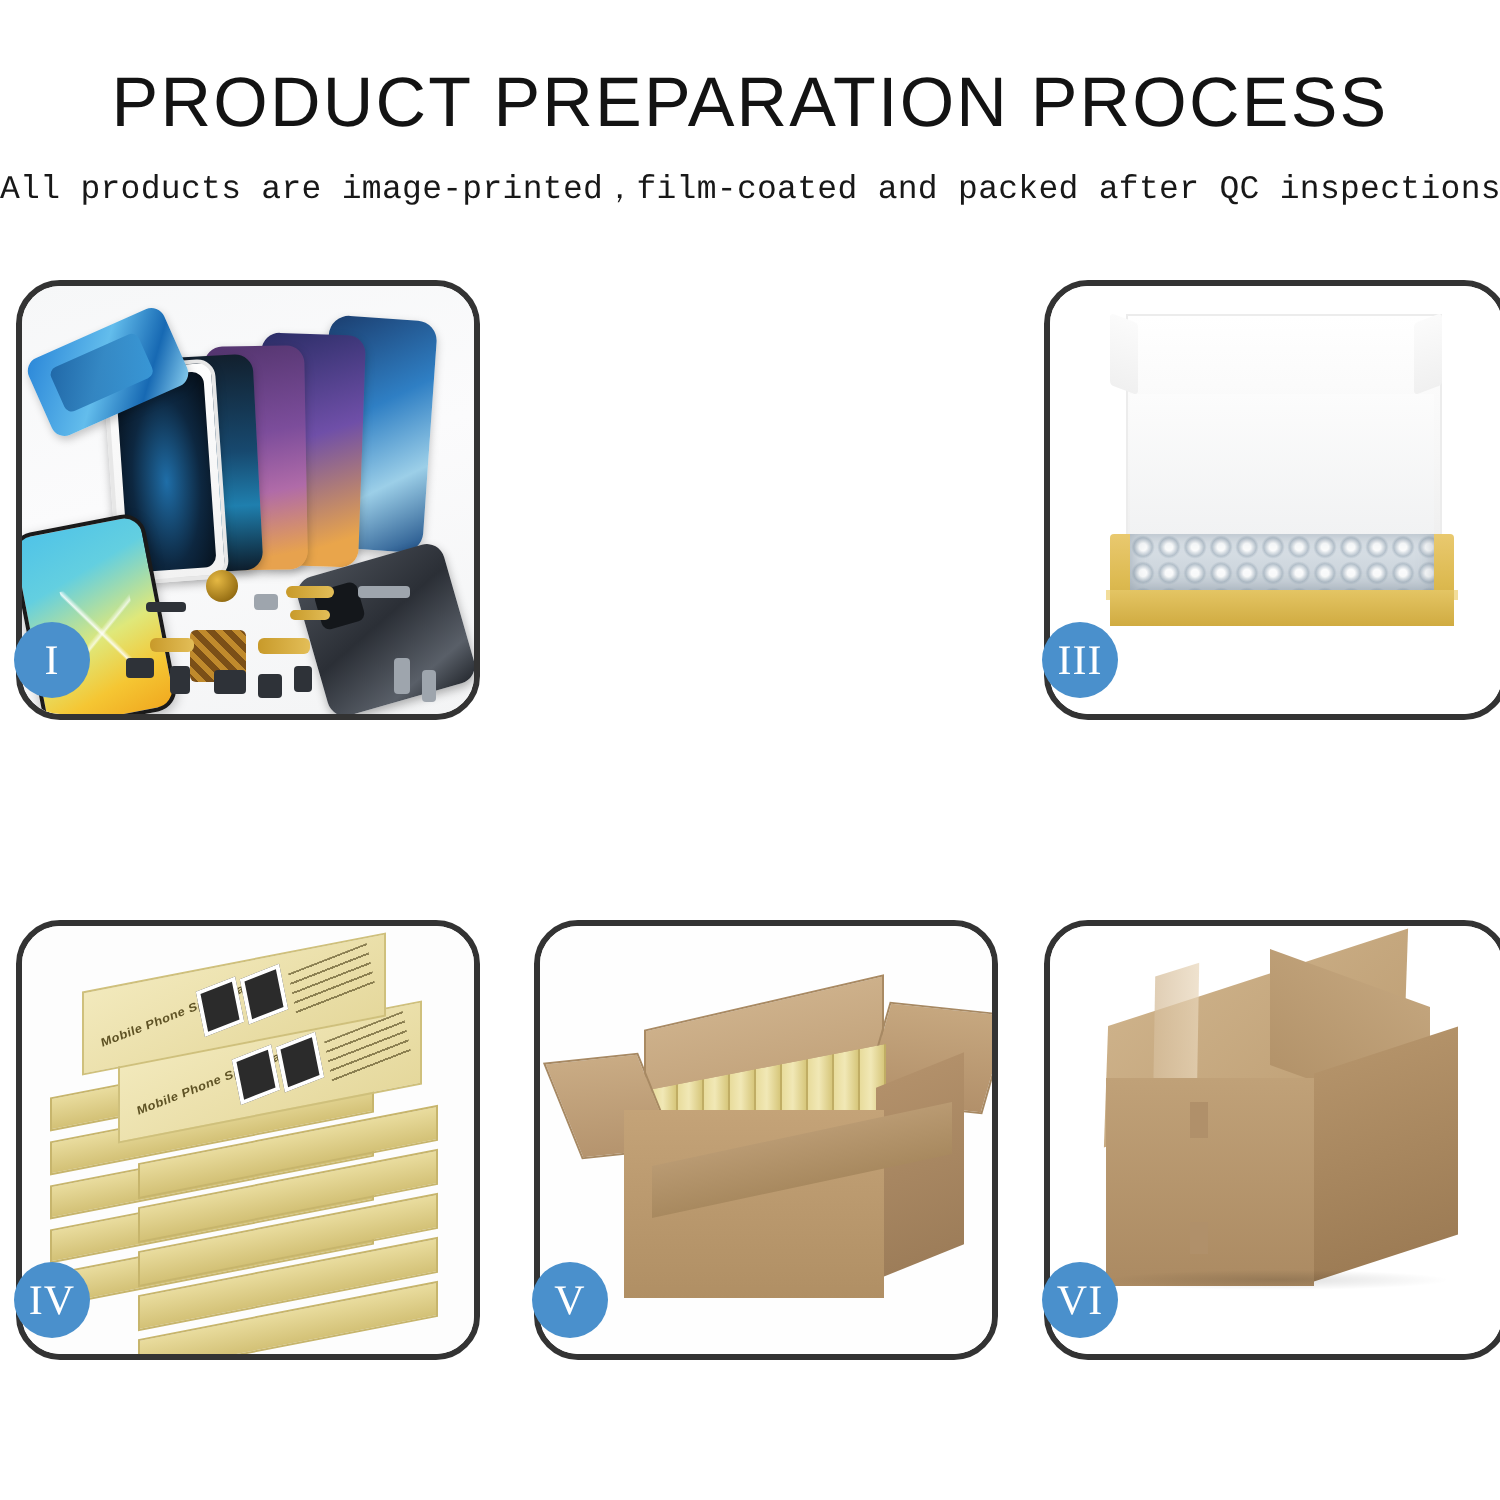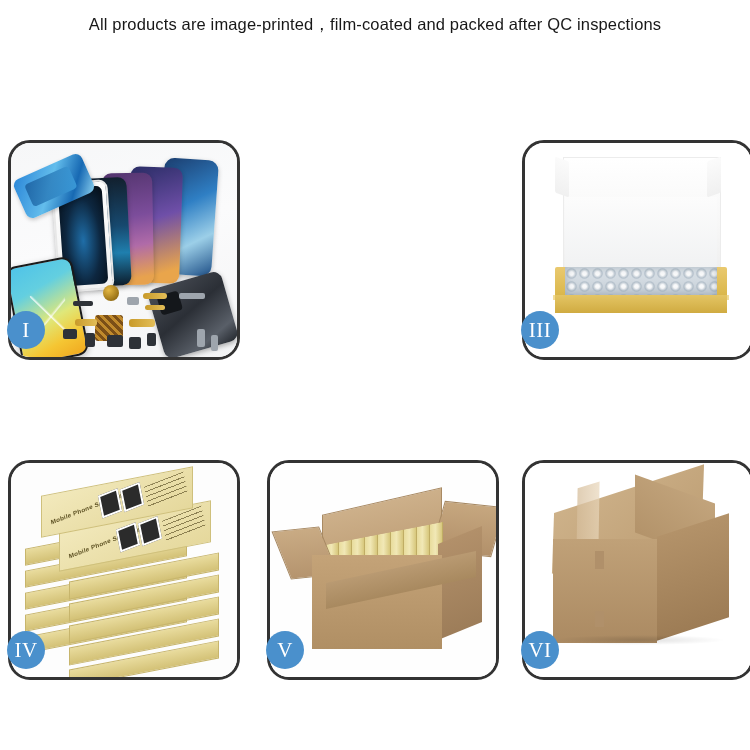--- a/index.html
+++ b/index.html
@@ -29,21 +29,21 @@
     font-size: 35px;
     font-weight: 400;
     letter-spacing: 1.1px;
     color: #131313;
     line-height: 1.0;
     white-space: nowrap;
   }
   #page-subtitle {
     margin: 0;
     padding-top: 14px;
-    font-family: Liberation Sans, sans-serif;
+    font-family: Liberation Mono, monospace;
     font-size: 16.5px;
     font-weight: 400;
     letter-spacing: 0.15px;
     color: #181818;
     white-space: nowrap;
   }
 
   
   #panel-grid {
     position: absolute;
@@ -401,20 +401,21 @@
   }
   .p6-shadow {
     position:absolute; left:30px; top:172px; width:168px; height:10px;
     background: radial-gradient(ellipse at 50% 50%, rgba(0,0,0,.13), rgba(0,0,0,0) 72%);
   }
 </style>
 </head>
 <body>
 
 <div id="header">
+  <h1 id="page-title">PRODUCT PREPARATION PROCESS</h1>
   <p id="page-subtitle">All products are image-printed，film-coated and packed after QC inspections</p>
 </div>
 
 <div id="panel-grid">
 
   <div class="panel panel-r0 panel-c0">
     <div class="panel-inner">
       <div class="scene">
         <div class="p1-bg"></div>
         <div class="phone p1-ph5"></div>

